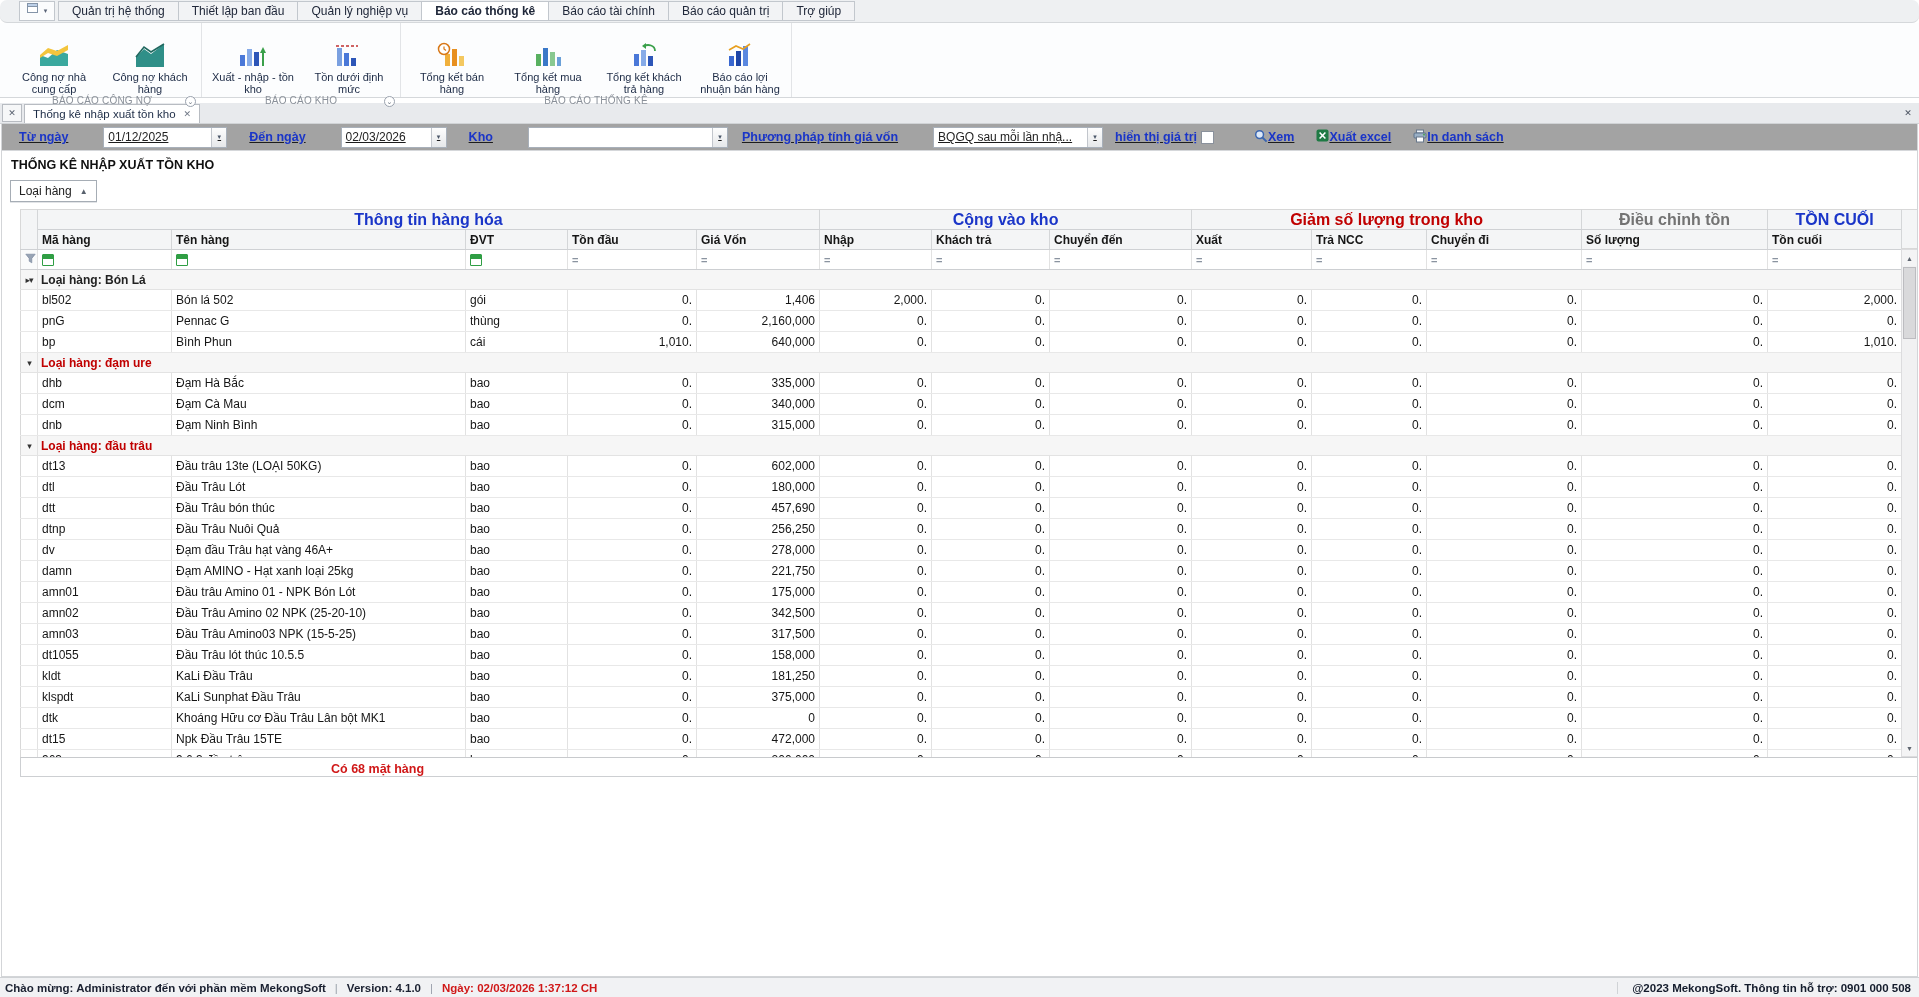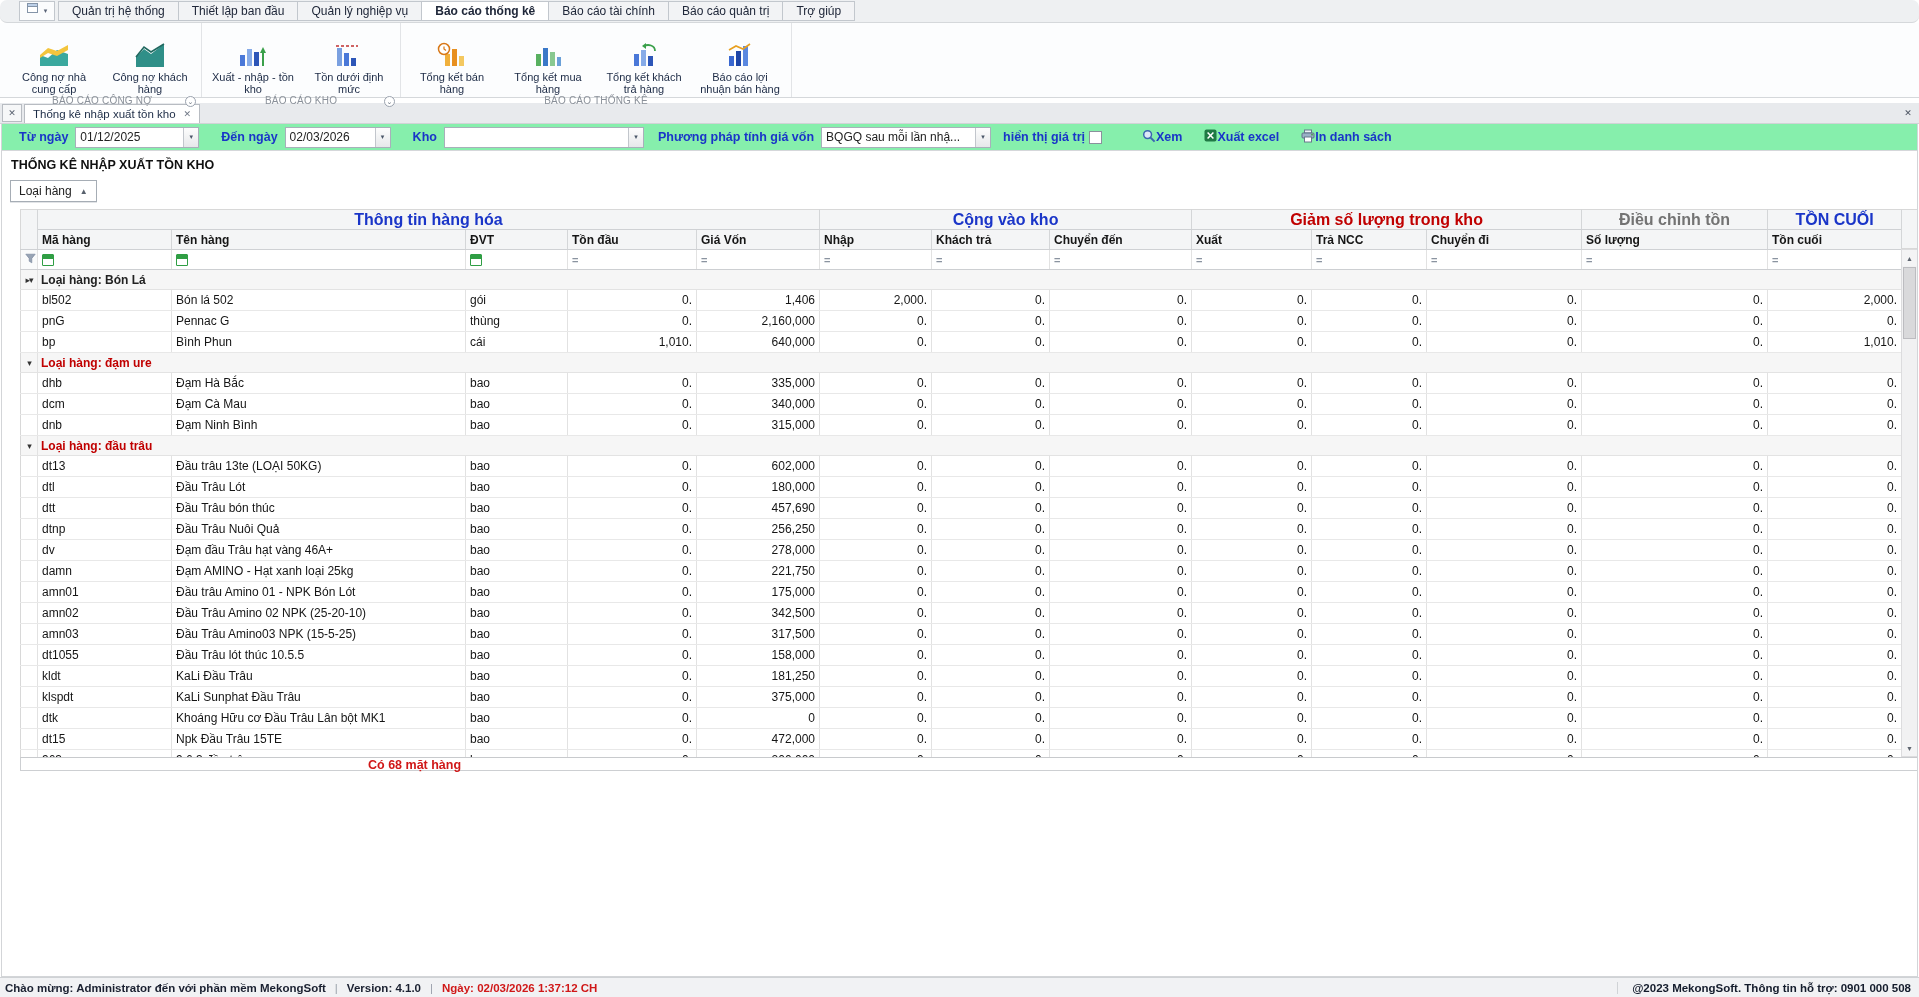--- a/index.html
+++ b/index.html
@@ -33,23 +33,23 @@
   .doctabs { height:21px; background:#e8eaed; display:flex; align-items:stretch; border-bottom:1px solid #d0d3d6; }
   .dt-closebox { width:20px; margin:1px 2px; border:1px solid #b8bcc2; background:#f6f7f8; display:flex; align-items:center; justify-content:center; font-size:9px; color:#5a6270; }
   .doc-tab { background:#ffffff; border:1px solid #b8bcc2; border-bottom:none; margin-top:1px; padding:0 8px; display:flex; align-items:center; gap:8px; font-size:11.5px; color:#1c2b45; }
   .doc-tab .dt-x { font-size:9px; color:#707886; }
   .dt-spacer { flex:1; }
   .dt-right-x { width:22px; display:flex; align-items:center; justify-content:center; font-size:9px; color:#4a5260; }
 
   
   .content-panel { flex:1; margin:0 1px; border:1px solid #d3d5d8; border-top:none; background:#fff; display:flex; flex-direction:column; overflow:hidden; }
 
-  .filterbar { height:27px; flex:0 0 27px; display:flex; align-items:center; padding-left:17px; background:#86efac; border-bottom:1px solid #d5d7da; }
+  .filterbar { height:27px; flex:0 0 27px; display:flex; align-items:center; padding-left:17px; background:#a3a3a3; border-bottom:1px solid #d5d7da;text-decoration:underline; }
   .flabel { color:var(--blue); font-weight:bold; font-size:12.5px; margin-right:7px; white-space:nowrap; }
-  .combo { height:21px; background:#fff; border:1px solid #a8b0ba; display:flex; align-items:stretch; }
+  .combo { height:21px; background:#fff; border:1px solid #a8b0ba; display:flex; align-items:stretch;margin-left:28px; }
   .combo-val { flex:1; padding:0 4px; display:flex; align-items:center; font-size:12px; color:#222; white-space:nowrap; overflow:hidden; }
   .combo-btn { width:15px; background:linear-gradient(#fdfdfd,#e6e8ea); border-left:1px solid #c2c6cc; display:flex; align-items:center; justify-content:center; font-size:7px; color:#4a5668; }
   .w124{width:124px} .w106{width:106px} .w200{width:200px} .w170{width:170px}
   .ml12{margin-left:12px} .ml14{margin-left:14px} .ml22{margin-left:22px} .ml40{margin-left:40px}
   .combo.mr22{margin-right:22px}
   .checkbox { width:13px; height:13px; border:1px solid #8a919c; background:#fff; display:inline-block; }
   .link { display:inline-flex; align-items:center; color:var(--blue); font-weight:bold; font-size:12.5px; white-space:nowrap; cursor:default; }
 
   .report-title { padding:7px 0 4px 9px; font-size:12.5px; font-weight:bold; color:#101010; }
   .groupby-row { padding:4px 0 7px 8px; }
@@ -75,21 +75,21 @@
   tr.group td.glabel { font-weight:bold; padding-left:3px; }
   tr.group td.ind { background:#f6f6f6; font-size:9px; color:#333; letter-spacing:-1px; }
   tr.data td { background:#fff; color:#151515; }
   td.num { text-align:right; }
 
   .sb-filler { position:absolute; top:0; right:0; width:17px; height:40px; background:var(--hbg); border:1px solid var(--bdr); border-left:1px solid #d4d6d8; }
   .vscroll { position:absolute; top:40px; right:0; width:17px; height:508px; background:#f1f1f2; border:1px solid #dcdcde; display:flex; flex-direction:column; }
   .sb-btn { height:16px; display:flex; align-items:center; justify-content:center; font-size:7px; color:#5f6670; background:#f4f4f5; }
   .sb-thumb { height:72px; margin:1px; background:#d9d9db; border:1px solid #bcbcc0; }
   .sb-space { flex:1; }
-  .grid-footer { width:1898px; height:14px; border:1px solid #cdcfd2; border-top:1px solid #c8cacd; background:#fff; display:flex; align-items:flex-start;padding-left:37px; }
+  .grid-footer { width:1898px; height:20px; border:1px solid #cdcfd2; border-top:1px solid #c8cacd; background:#fff; display:flex; align-items:flex-end; }
   .footer-text { margin-left:310px; color:#d01818; font-weight:bold; font-size:12.5px; }
 
   
   .statusbar { height:20px; flex:0 0 20px; background:#f1f2f4; border-top:1px solid #cfd2d5; display:flex; align-items:center; padding:0 8px 0 5px; font-size:11.5px; }
   .sb-left, .sb-version { font-weight:bold; color:#1a2030; white-space:nowrap; }
   .sb-date { font-weight:bold; color:#d01818; white-space:nowrap; }
   .sb-sep { color:#9aa0aa; margin:0 9px; }
   .sb-right { margin-left:auto; font-weight:bold; color:#141c2c; padding-left:14px; border-left:1px solid #d0d3d6; white-space:nowrap; }
 </style>
 </head>

